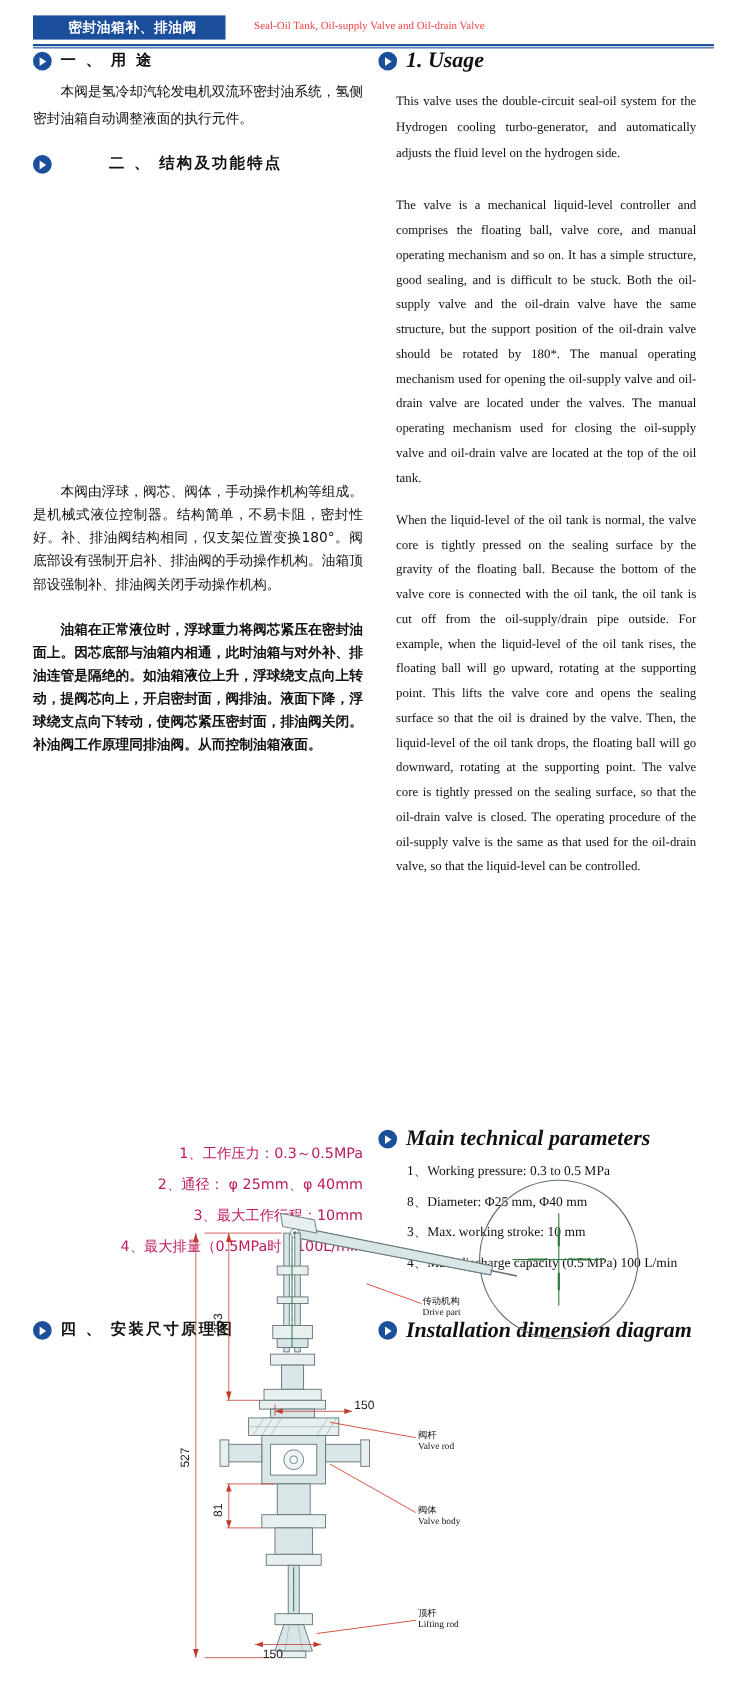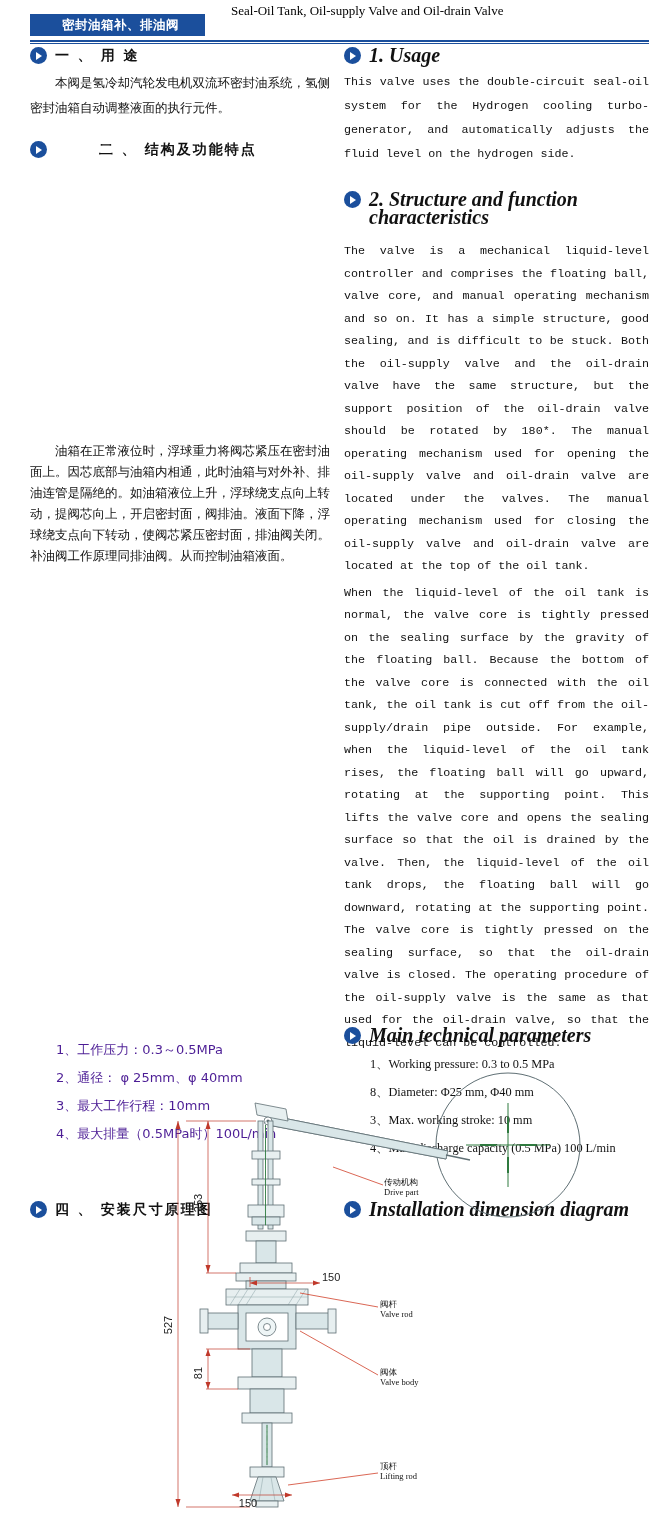--- a/index.html
+++ b/index.html
@@ -33,25 +33,25 @@
     line-height: 22px;
     text-align: center;
     color: #ffffff;
     font-family: "DejaVu Sans", sans-serif;
     font-size: 12.5px;
     letter-spacing: 0.5px;
     font-weight: bold;
   }
   .header-en {
     position: absolute;
-    left: 205px; top: 0;
+    left: 205px; top: 13px;
     height: 22px;
     line-height: 22px;
-    font-size: 13px;
-    color: #000000;
+    font-size: 10px;
+    color: #ef4444;
     padding-left: 26px;
     font-family: "Liberation Serif", serif;
   }
   .header-rule {
     position: absolute;
     left: 30px; right: 18px; top: 40px;
     height: 2px;
     background: #1b4f9c;
   }
   .header-rule:after{
@@ -74,21 +74,21 @@
   }
   .col-right {
     position: absolute;
     left: 344px;
     width: 305px;
   }
 
   
   .heading {
     display: flex;
-    align-items: flex-start;
+    align-items: flex-end;
     margin: 0 0 6px 0;
   }
   .bullet {
     flex: 0 0 auto;
     width: 17px; height: 17px;
     border-radius: 50%;
     background: #1b4f9c;
     position: relative;
     margin-right: 8px;
     margin-top: 1px;
@@ -123,37 +123,38 @@
     font-family: "DejaVu Sans", sans-serif;
     font-size: 12.5px;
     line-height: 25px;
     color: #111;
     text-align: justify;
     margin: 0 0 2px 0;
     text-indent: 25px;
   }
   .p-cn.tight { line-height: 21px; }
   .p-en {
-    font-family: Liberation Mono, monospace;
+    font-family: Liberation Serif, serif;
     font-size: 11.7px;
     line-height: 24px;
     color: #111;
     text-align: justify;
-    margin: 0;
+    margin: 16px;
   }
   .p-en.spaced { line-height: 22.5px; }
 
   
   .params-cn {
     font-family: "DejaVu Sans", sans-serif;
     font-size: 13px;
     line-height: 28px;
-    color: #4c1d95;
+    color: #be185d;
     padding-left: 26px;
     margin: 0;
+    text-align: right;
   }
   .params-en {
     font-family: "Liberation Serif", serif;
     font-size: 12.3px;
     line-height: 28px;
     color: #111;
     padding-left: 26px;
     margin: 0;
   }
 
@@ -190,35 +191,32 @@
     </div>
     <p class="p-cn" style="margin-bottom:20px;">本阀是氢冷却汽轮发电机双流环密封油系统，氢侧密封油箱自动调整液面的执行元件。</p>
 
     <div class="heading" style="margin-top:14px;gap:44px;">
       <span class="bullet"></span>
       <span class="heading-text-cn">二 、 结构及功能特点</span>
     </div>
 
     <div style="height:272px;"></div>
 
-    <p class="p-cn tight" style="margin-top:4px;">油箱在正常液位时，浮球重力将阀芯紧压在密封油面上。因芯底部与油箱内相通，此时油箱与对外补、排油连管是隔绝的。如油箱液位上升，浮球绕支点向上转动，提阀芯向上，开启密封面，阀排油。液面下降，浮球绕支点向下转动，使阀芯紧压密封面，排油阀关闭。补油阀工作原理同排油阀。从而控制油箱液面。</p>
+    <p class="p-cn tight">本阀由浮球，阀芯、阀体，手动操作机构等组成。是机械式液位控制器。结构简单，不易卡阻，密封性好。补、排油阀结构相同，仅支架位置变换180°。阀底部设有强制开启补、排油阀的手动操作机构。油箱顶部设强制补、排油阀关闭手动操作机构。</p>
+    <p class="p-cn tight" style="margin-top:20px;font-weight:bold;">油箱在正常液位时，浮球重力将阀芯紧压在密封油面上。因芯底部与油箱内相通，此时油箱与对外补、排油连管是隔绝的。如油箱液位上升，浮球绕支点向上转动，提阀芯向上，开启密封面，阀排油。液面下降，浮球绕支点向下转动，使阀芯紧压密封面，排油阀关闭。补油阀工作原理同排油阀。从而控制油箱液面。</p>
   </div>
 
   <div class="col-right">
 
     <div class="heading">
       <span class="bullet"></span>
       <span class="heading-text-en">1. Usage</span>
     </div>
     <p class="p-en" style="margin-bottom:24px;">This valve uses the double-circuit seal-oil system for the Hydrogen cooling turbo-generator, and automatically adjusts the fluid level on the hydrogen side.</p>
 
-    <div class="heading" style="margin-top:16px;">
-      <span class="bullet"></span>
-      <span class="heading-text-en">2. Structure and function characteristics</span>
-    </div>
     <p class="p-en spaced" style="margin-top:14px;">The valve is a mechanical liquid-level controller and comprises the floating ball, valve core, and manual operating mechanism and so on. It has a simple structure, good sealing, and is difficult to be stuck. Both the oil-supply valve and the oil-drain valve have the same structure, but the support position of the oil-drain valve should be rotated by 180*. The manual operating mechanism used for opening the oil-supply valve and oil-drain valve are located under the valves. The manual operating mechanism used for closing the oil-supply valve and oil-drain valve are located at the top of the oil tank.</p>
     <p class="p-en spaced" style="margin-top:4px;">When the liquid-level of the oil tank is normal, the valve core is tightly pressed on the sealing surface by the gravity of the floating ball. Because the bottom of the valve core is connected with the oil tank, the oil tank is cut off from the oil-supply/drain pipe outside. For example, when the liquid-level of the oil tank rises, the floating ball will go upward, rotating at the supporting point. This lifts the valve core and opens the sealing surface so that the oil is drained by the valve. Then, the liquid-level of the oil tank drops, the floating ball will go downward, rotating at the supporting point. The valve core is tightly pressed on the sealing surface, so that the oil-drain valve is closed. The operating procedure of the oil-supply valve is the same as that used for the oil-drain valve, so that the liquid-level can be controlled.</p>
   </div>
 </div>
 
 <div class="columns" style="height:150px;">
   <div class="col-left">
     <div class="params-cn" style="margin-top:10px;">
       <div>1、工作压力：0.3～0.5MPa</div>
       <div>2、通径： φ 25mm、φ 40mm</div>

